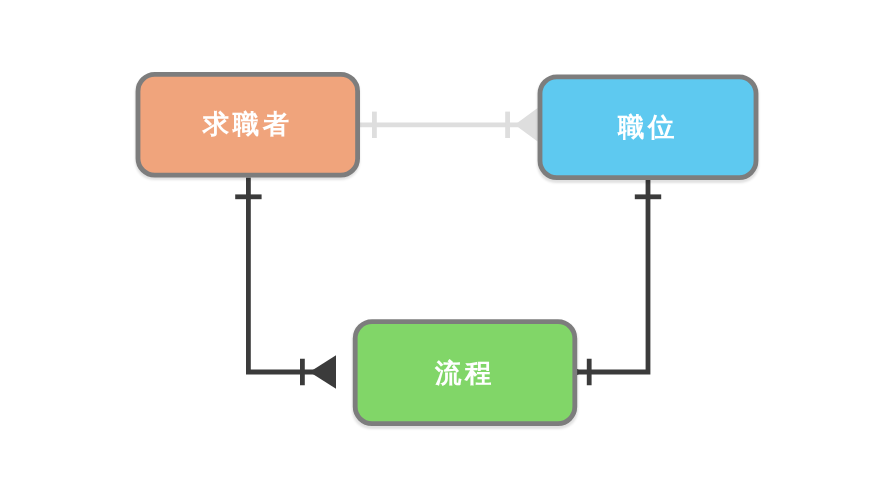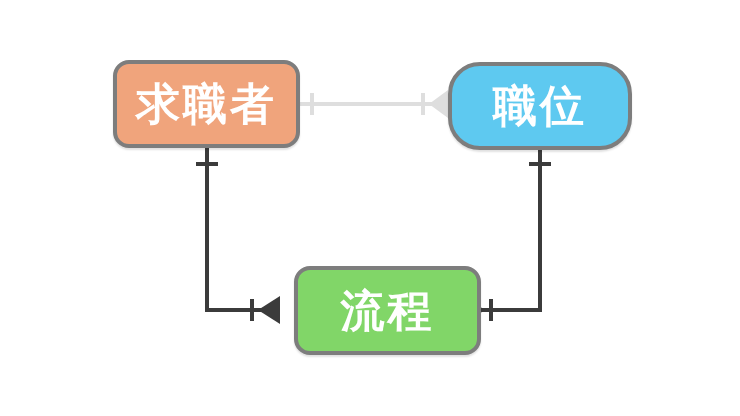--- a/index.html
+++ b/index.html
@@ -27,21 +27,21 @@
     border: 4px solid #7d7d7d;
     border-radius: 16px;
     display: flex;
     align-items: center;
     justify-content: center;
     box-sizing: border-box;
     box-shadow: 0 2px 2px rgba(0,0,0,0.12);
   }
   .node-label {
     color: #ffffff;
-    font-size: 44px;
+    font-size: 22px;
     font-weight: bold;
     letter-spacing: 3px;
     line-height: 1;
     text-align: center;
     user-select: none;
   }
   .node-jobseeker { left: 113px; top: 60px;  width: 187px; height: 88px; }
   .node-position  { left: 448px; top: 62px;  width: 184px; height: 88px; }
   .node-process   { left: 294px; top: 266px; width: 187px; height: 89px; }
 </style>
@@ -71,21 +71,21 @@
       <line x1="529" y1="164" x2="551" y2="164" stroke-width="4" stroke="#3B3B3B"></line>
       <line x1="491" y1="299" x2="491" y2="321" stroke-width="4" stroke="#3B3B3B"></line>
       <polygon points="485,310 463,296 463,324" fill="#3B3B3B"></polygon>
     </g>
   </svg>
 
   <div class="node node-jobseeker" style="background-color: rgb(240, 164, 124);">
     <span class="node-label" style="color: rgb(255, 255, 255);">求職者</span>
   </div>
 
-  <div class="node node-position" style="background-color: rgb(94, 201, 240); border-radius: 32px;">
+  <div class="node node-position" style="background-color: rgb(94, 201, 240);">
     <span class="node-label" style="color: rgb(255, 255, 255);">職位</span>
   </div>
 
   <div class="node node-process" style="background-color: rgb(129, 214, 104);">
     <span class="node-label" style="color: rgb(255, 255, 255);">流程</span>
   </div>
 
 </div>
 
 </body></html>

